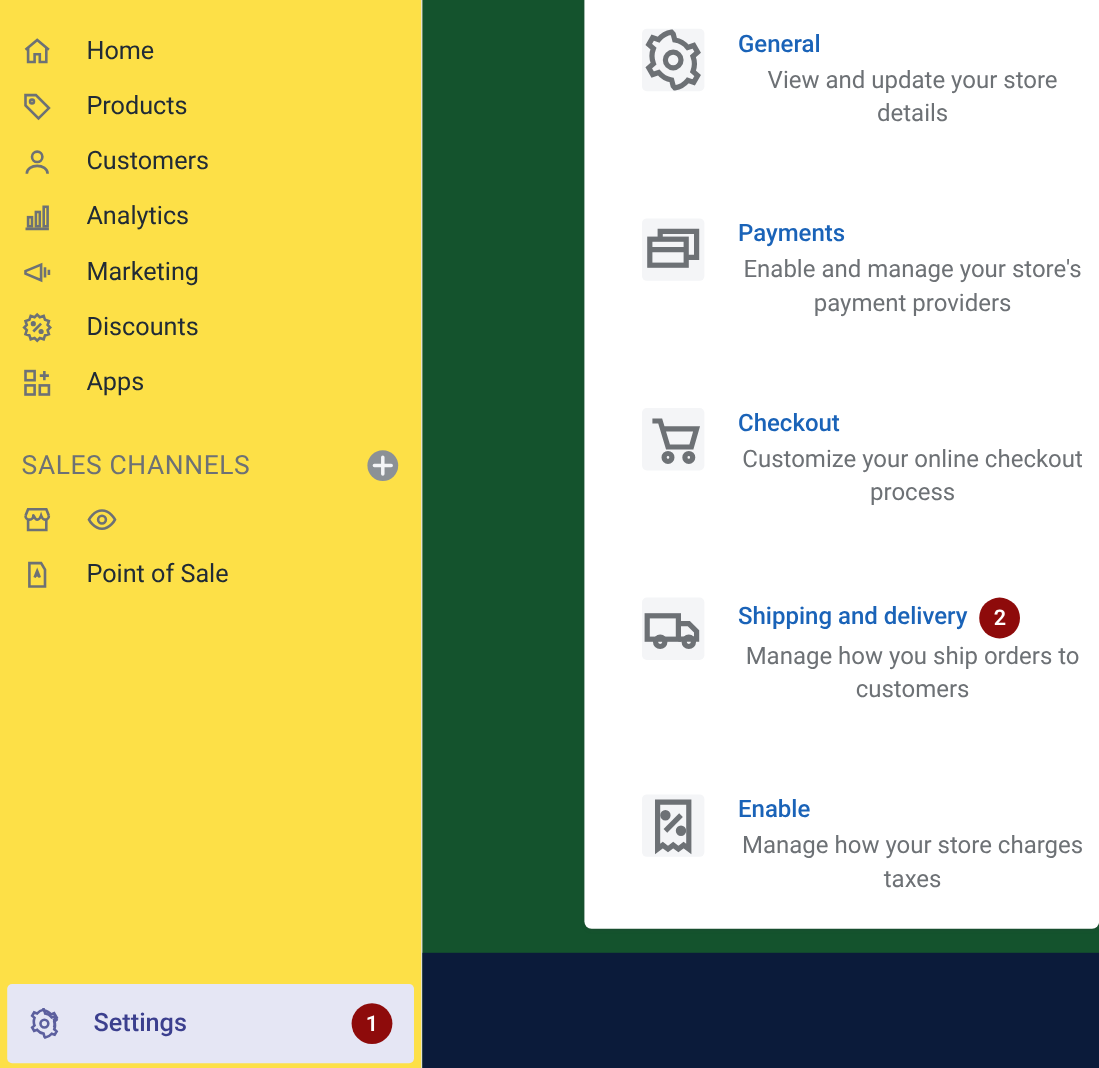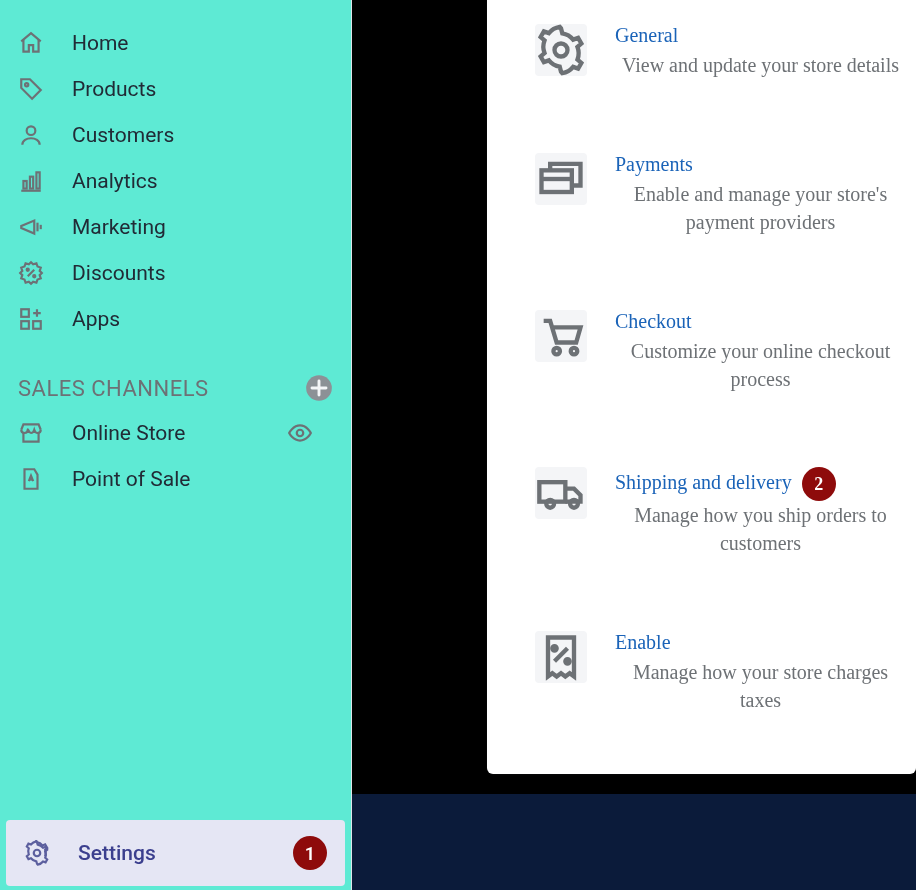--- a/index.html
+++ b/index.html
@@ -11,21 +11,21 @@
     width: 916px;
     height: 890px;
     overflow: hidden;
     position: relative;
   }
   .sidebar {
     position: absolute;
     left: 0; top: 0;
     width: 352px;
     height: 890px;
-    background: #5eead4;
+    background: #fde047;
     border-right: 1px solid #dfe3e8;
     display: flex;
     flex-direction: column;
   }
   .nav {
     flex: 1;
     padding-top: 20px;
   }
   .nav-item {
     display: flex;
@@ -117,22 +117,21 @@
     display: inline-flex; align-items: center; justify-content: center;
     font-size: 18px;
     font-weight: 600;
   }
   .main {
     position: absolute;
     left: 352px;
     top: 0;
     width: 564px;
     height: 890px;
-    background: #000000;
-    font-family: Liberation Serif, serif;
+    background: #14532d;
   }
   .settings-panel {
     position: absolute;
     left: 135px;
     top: 0;
     width: 429px;
     height: 774px;
     background: #ffffff;
     border-radius: 0 0 6px 6px;
     box-shadow: 0 0 0 1px rgba(63,63,68,.05), 0 1px 3px rgba(63,63,68,.1);
@@ -277,21 +276,20 @@
     </div>
 
     <div class="channel-item">
       <span class="icon">
         <svg viewBox="0 0 24 24" fill="none" stroke="currentColor" stroke-width="2">
             <path d="M3 9l2-5h14l2 5"></path>
             <path d="M3 9c0 1.5 1 3 3 3s3-1.5 3-3 1 3 3 3 3-3 3-3 1 3 3 3 3-1.5 3-3"></path>
             <path d="M5 12v8h14v-8"></path>
           </svg>
       </span>
-      <span class="label">Online Store</span>
       <span class="eye-icon">
         <svg viewBox="0 0 24 24" fill="none" stroke="currentColor" stroke-width="2">
             <path d="M2 12s3.5-7 10-7 10 7 10 7-3.5 7-10 7S2 12 2 12z"></path>
             <circle cx="12" cy="12" r="3"></circle>
           </svg>
       </span>
     </div>
 
     <div class="channel-item">
       <span class="icon">

